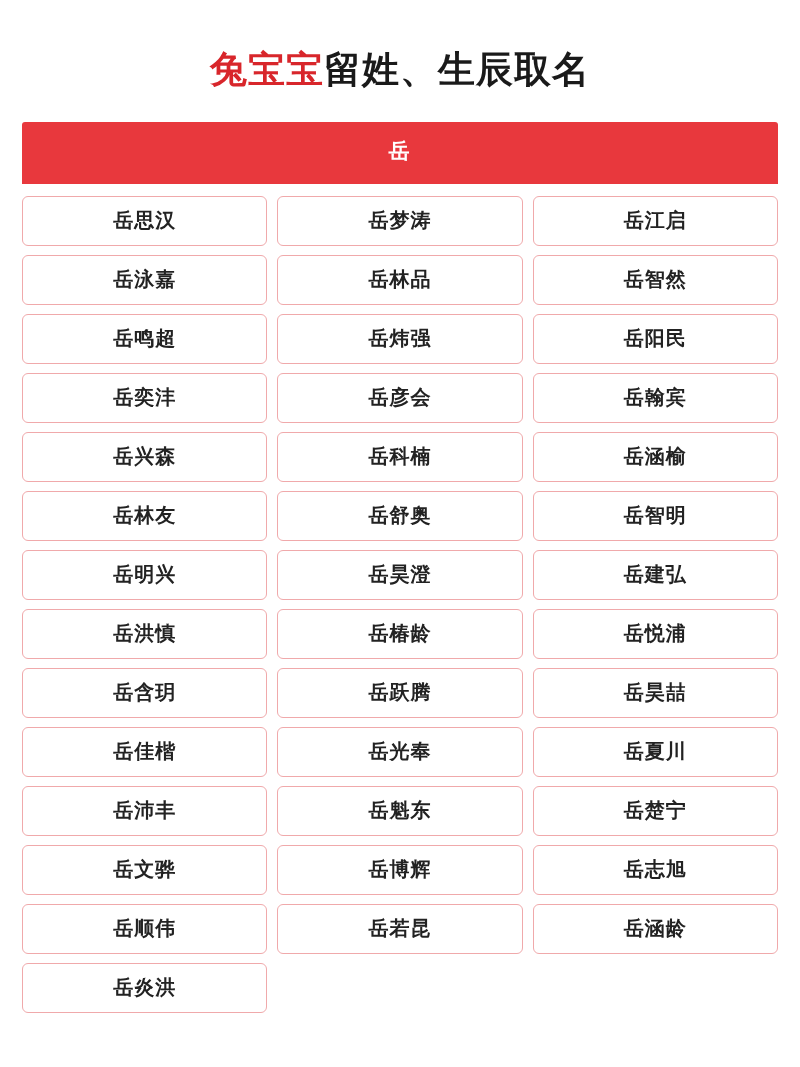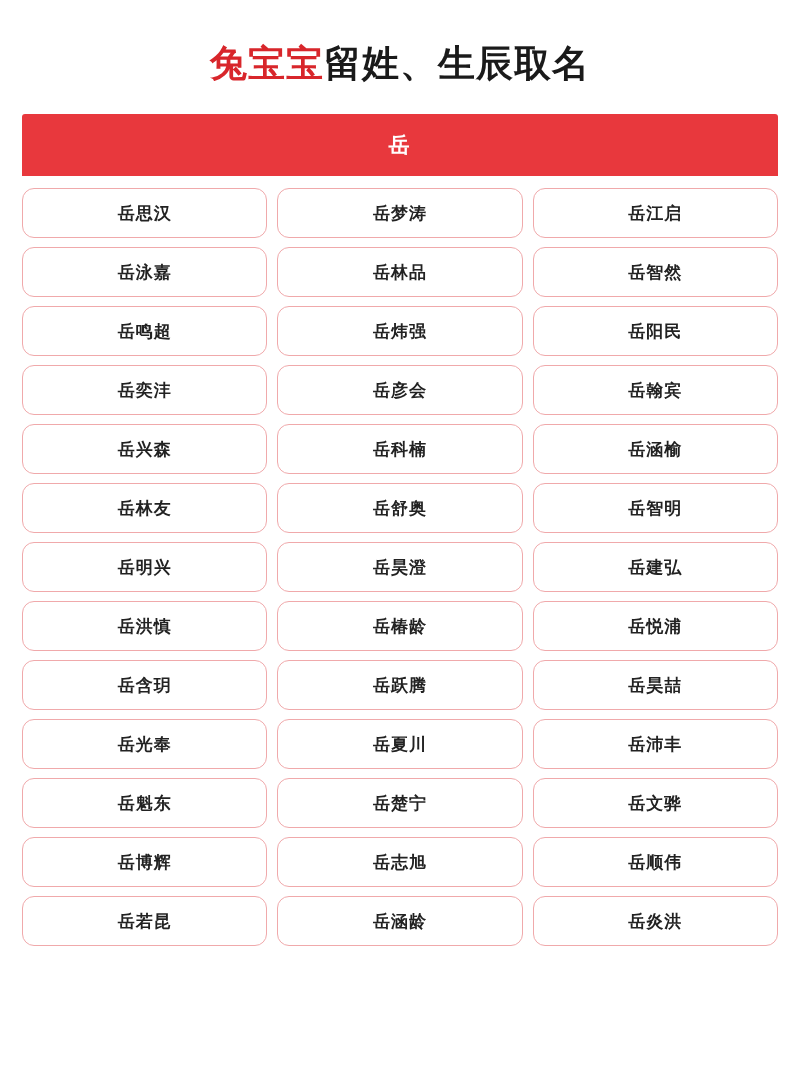--- a/index.html
+++ b/index.html
@@ -10,23 +10,24 @@
     width: 800px;
     height: 1067px;
     background: #ffffff;
     font-family: "Liberation Sans", "DejaVu Sans", sans-serif;
     -webkit-font-smoothing: antialiased;
   }
   .page {
     width: 800px;
     height: 955px;
     box-sizing: border-box;
-    padding: 8px 22px;
+    padding: 16px 22px;
     background: #ffffff;
     position: relative;
+    font-family: Liberation Mono, monospace;
   }
   .title {
     text-align: center;
     font-size: 37px;
     font-weight: bold;
     letter-spacing: 1px;
     color: #1a1a1a;
     padding-top: 34px;
     padding-bottom: 28px;
     line-height: 1.2;
@@ -48,25 +49,25 @@
   }
   .grid {
     display: grid;
     grid-template-columns: repeat(3, 1fr);
     column-gap: 10px;
     row-gap: 9px;
     padding-top: 12px;
   }
   .name-cell {
     border: 1px solid #f0a9ab;
-    border-radius: 12px;
+    border-radius: 6px;
     height: 50px;
     line-height: 50px;
     text-align: center;
-    font-size: 17px;
+    font-size: 20px;
     font-weight: bold;
     color: #222222;
     background: #ffffff;
     letter-spacing: 1px;
     box-sizing: border-box;
   }
 </style>
 </head>
 <body>
 
@@ -99,20 +100,21 @@
     <div class="name-cell">岳智明</div>
     <div class="name-cell">岳明兴</div>
     <div class="name-cell">岳昊澄</div>
     <div class="name-cell">岳建弘</div>
     <div class="name-cell">岳洪慎</div>
     <div class="name-cell">岳椿龄</div>
     <div class="name-cell">岳悦浦</div>
     <div class="name-cell">岳含玥</div>
     <div class="name-cell">岳跃腾</div>
     <div class="name-cell">岳昊喆</div>
+    <div class="name-cell">岳佳楷</div>
     <div class="name-cell">岳光奉</div>
     <div class="name-cell">岳夏川</div>
     <div class="name-cell">岳沛丰</div>
     <div class="name-cell">岳魁东</div>
     <div class="name-cell">岳楚宁</div>
     <div class="name-cell">岳文骅</div>
     <div class="name-cell">岳博辉</div>
     <div class="name-cell">岳志旭</div>
     <div class="name-cell">岳顺伟</div>
     <div class="name-cell">岳若昆</div>

